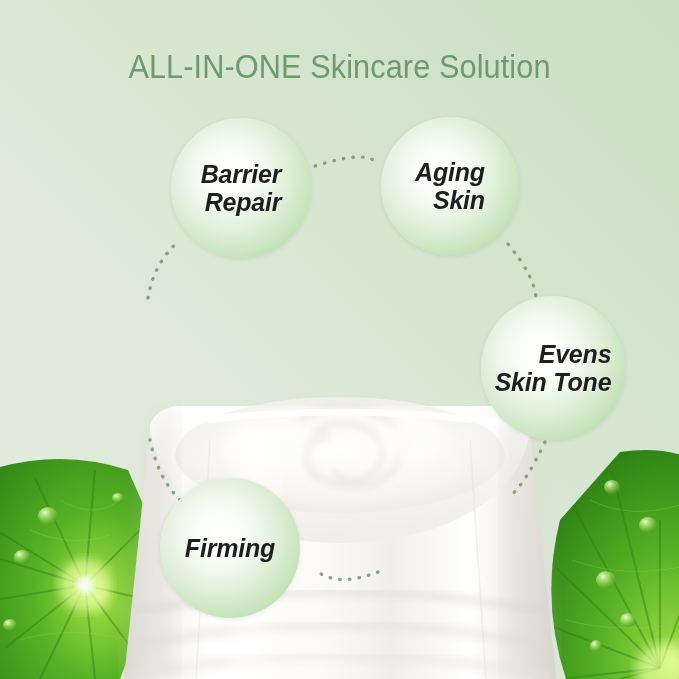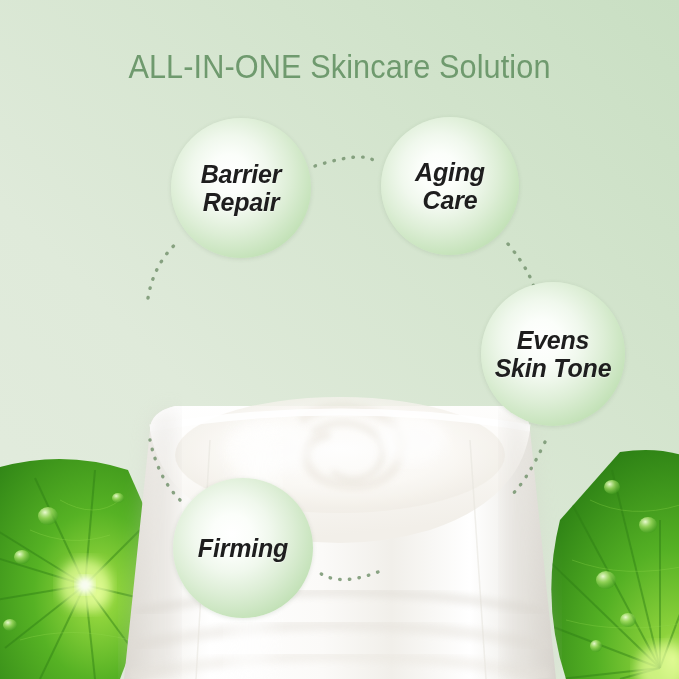--- a/index.html
+++ b/index.html
@@ -61,21 +61,21 @@
         #fbfefa 17%,
         #f0f8ed 33%,
         #ddeed6 52%,
         #c6e3bb 72%,
         #b2d8a5 88%,
         #a9d39b 100%);
     box-shadow: 0 1px 4px rgba(90,120,80,0.16);
     display: flex;
     align-items: center;
     justify-content: center;
-    text-align: center;
+    text-align: right;
   }
   .bubble .label {
     color: #1e1e1e;
     font-style: italic;
     font-weight: bold;
     font-size: 25px;
     line-height: 1.12;
     letter-spacing: -0.2px;
     white-space: pre-line;
     text-shadow: 0 1px 1px rgba(255,255,255,0.5);
@@ -259,27 +259,27 @@
     </g>
   </svg>
 
   <div class="bubble" style="left:171px; top:118px; width:140px; height:140px;">
     <span class="label">Barrier
 Repair</span>
   </div>
 
   <div class="bubble" style="left:381px; top:117px; width:138px; height:138px;">
     <span class="label">Aging
-Care</span>
-  </div>
-
-
-  <div class="bubble" style="left:481px; top:282px; width:144px; height:144px;">
+Skin</span>
+  </div>
+
+
+  <div class="bubble" style="left:481px; top:296px; width:144px; height:144px;">
     <span class="label">Evens
 Skin Tone</span>
   </div>
 
-  <div class="bubble" style="left:173px; top:478px; width:140px; height:140px;">
+  <div class="bubble" style="left:160px; top:478px; width:140px; height:140px;">
     <span class="label">Firming</span>
   </div>
 
 
 </div>
 
 </body></html>

